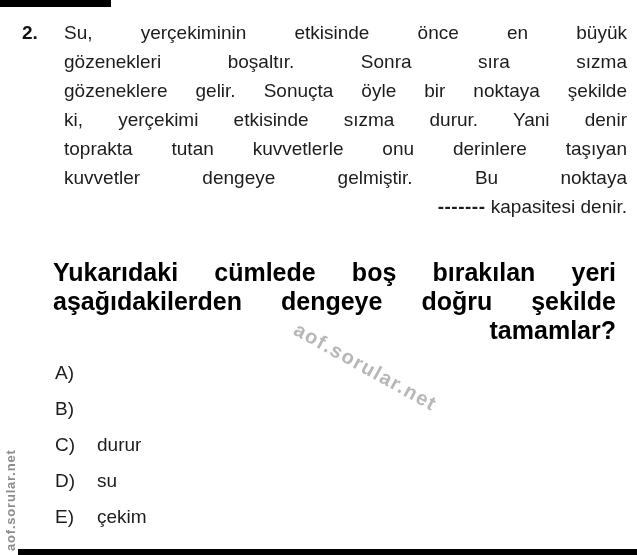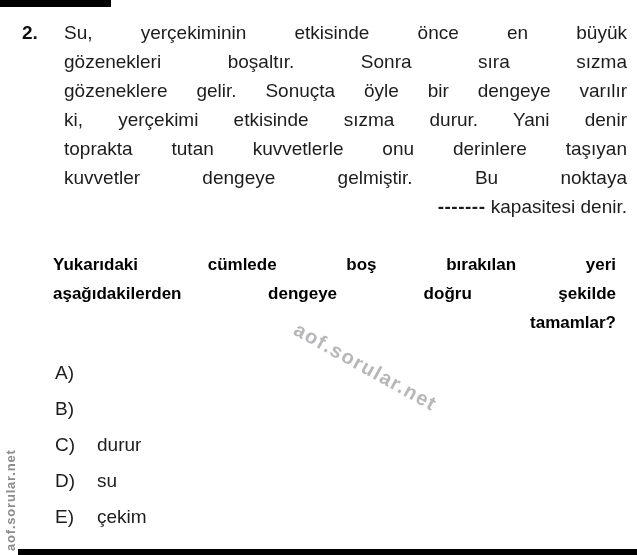--- a/index.html
+++ b/index.html
@@ -16,22 +16,22 @@
 
   .qnum{
     position:absolute;left:22px;top:18px;
     font-size:19px;font-weight:bold;line-height:29px;color:#111111;
   }
   .body-block{
     position:absolute;left:64px;top:18px;width:563px;
     font-size:19px;line-height:29px;color:#1c1c1c;
   }
   .stem-block{
-    position:absolute;left:53px;top:250px;width:563px;
-    font-size:17px;line-height:29px;font-weight:bold;color:#000000;
+    position:absolute;left:53px;top:258px;width:563px;
+    font-size:25px;line-height:29px;font-weight:bold;color:#000000;
   }
   .line{white-space:normal;}
   .line.just{text-align:justify;text-align-last:justify;}
   .line.left{text-align:right;}
   .dashes{font-weight:bold;letter-spacing:0.5px;}
 
   .options{
     position:absolute;left:55px;top:362px;
     font-size:19px;color:#1c1c1c;
   }
@@ -58,21 +58,21 @@
 <div class="page">
 
   <div class="scan-bar top"></div>
   <div class="scan-bar bottom"></div>
 
   <div class="qnum">2.</div>
 
   <div class="body-block">
     <div class="line just">Su, yerçekiminin etkisinde önce en büyük</div>
     <div class="line just">gözenekleri boşaltır. Sonra sıra sızma</div>
-    <div class="line just">gözeneklere gelir. Sonuçta öyle bir dengeye varılır</div>
+    <div class="line just">gözeneklere gelir. Sonuçta öyle bir noktaya şekilde</div>
     <div class="line just">ki, yerçekimi etkisinde sızma durur. Yani denir</div>
     <div class="line just">toprakta tutan kuvvetlerle onu derinlere taşıyan</div>
     <div class="line just">kuvvetler dengeye gelmiştir. Bu noktaya</div>
     <div class="line left">
       <span class="dashes">-------</span>
       <span>kapasitesi denir.</span>
     </div>
   </div>
 
   <div class="stem-block">

